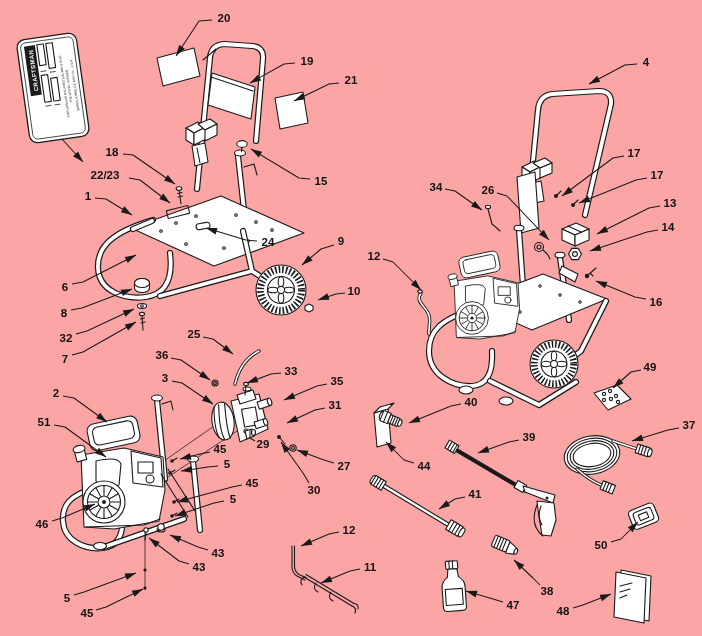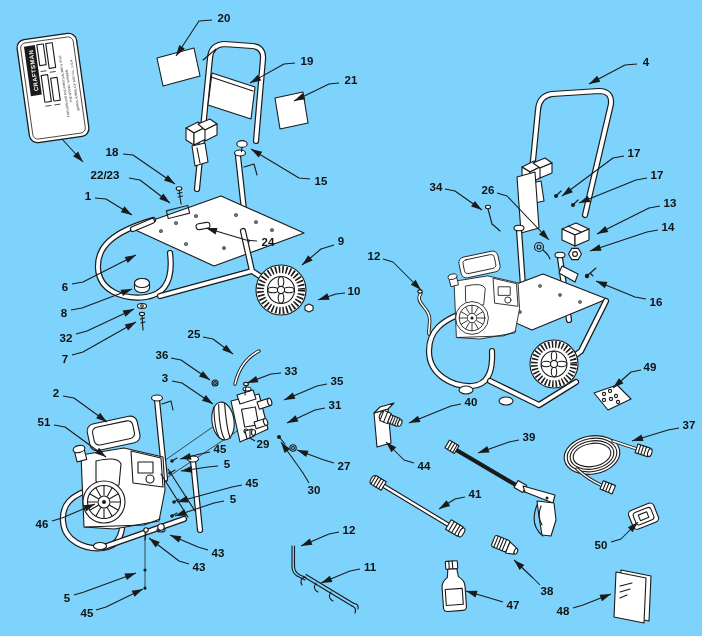--- a/index.html
+++ b/index.html
@@ -1,16 +1,16 @@
 <!DOCTYPE html>
 <html><head>
 <meta charset="utf-8">
 <style>
   html,body{margin:0;padding:0;background:#fff;}
-  .stage{position:relative;width:702px;height:636px;background:#7dd3fc;overflow:hidden;text-decoration:underline;}
+  .stage{position:relative;width:702px;height:636px;background:#fca5a5;overflow:hidden;text-decoration:underline;}
   svg{display:block;}
   .ln{stroke:#1a1a1a;fill:none;stroke-width:1.1;stroke-linecap:round;stroke-linejoin:round;}
   .thin{stroke:#1a1a1a;fill:none;stroke-width:0.75;}
   .w{stroke:#1a1a1a;fill:#ffffff;stroke-width:1.1;stroke-linejoin:round;}
   .dark{fill:#1a1a1a;stroke:none;}
   .tube-o{stroke:#1a1a1a;stroke-width:6.2;fill:none;stroke-linecap:round;stroke-linejoin:round;}
   .tube-i{stroke:#ffffff;stroke-width:3.8;fill:none;stroke-linecap:round;stroke-linejoin:round;}
   .tube2-o{stroke:#1a1a1a;stroke-width:3.4;fill:none;stroke-linecap:round;}
   .tube2-i{stroke:#ffffff;stroke-width:1.6;fill:none;stroke-linecap:round;}
   .heavy{stroke:#1a1a1a;stroke-width:4.2;fill:none;stroke-linecap:round;}

